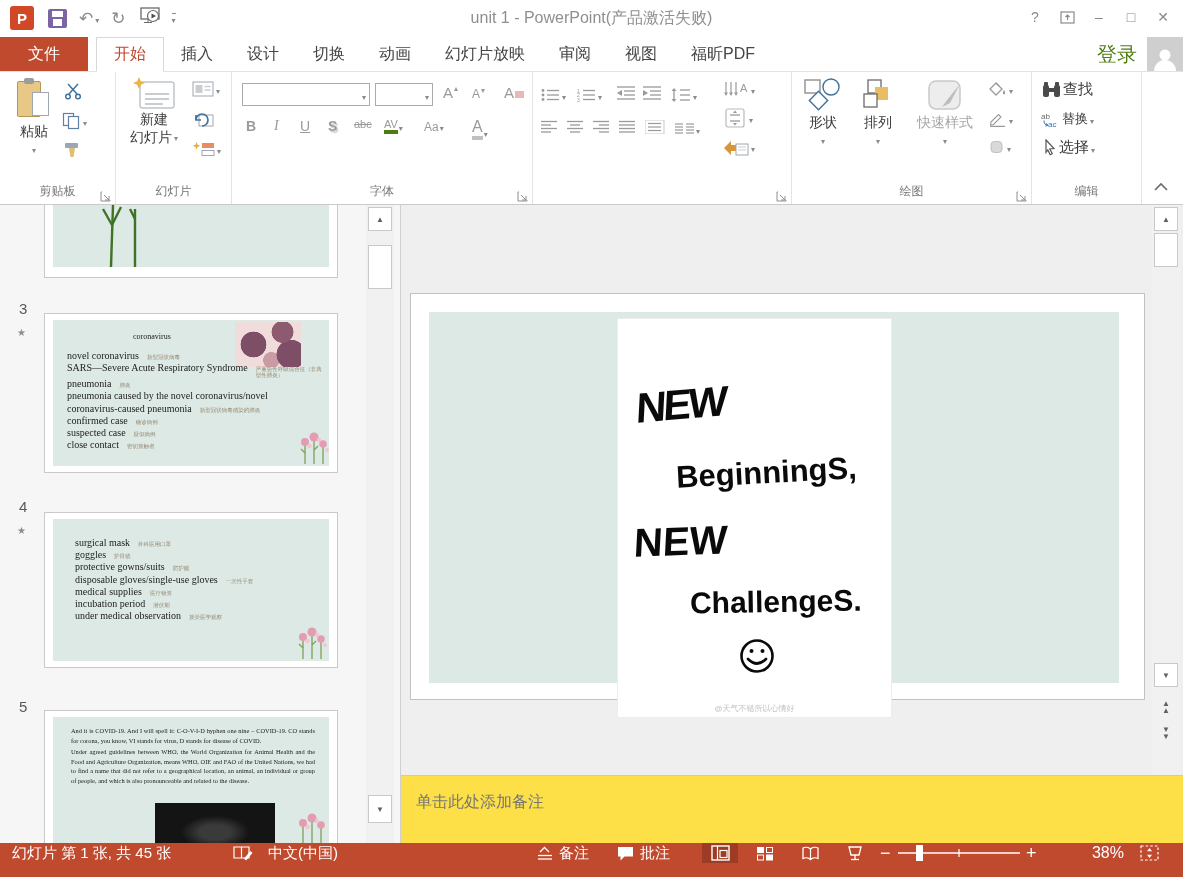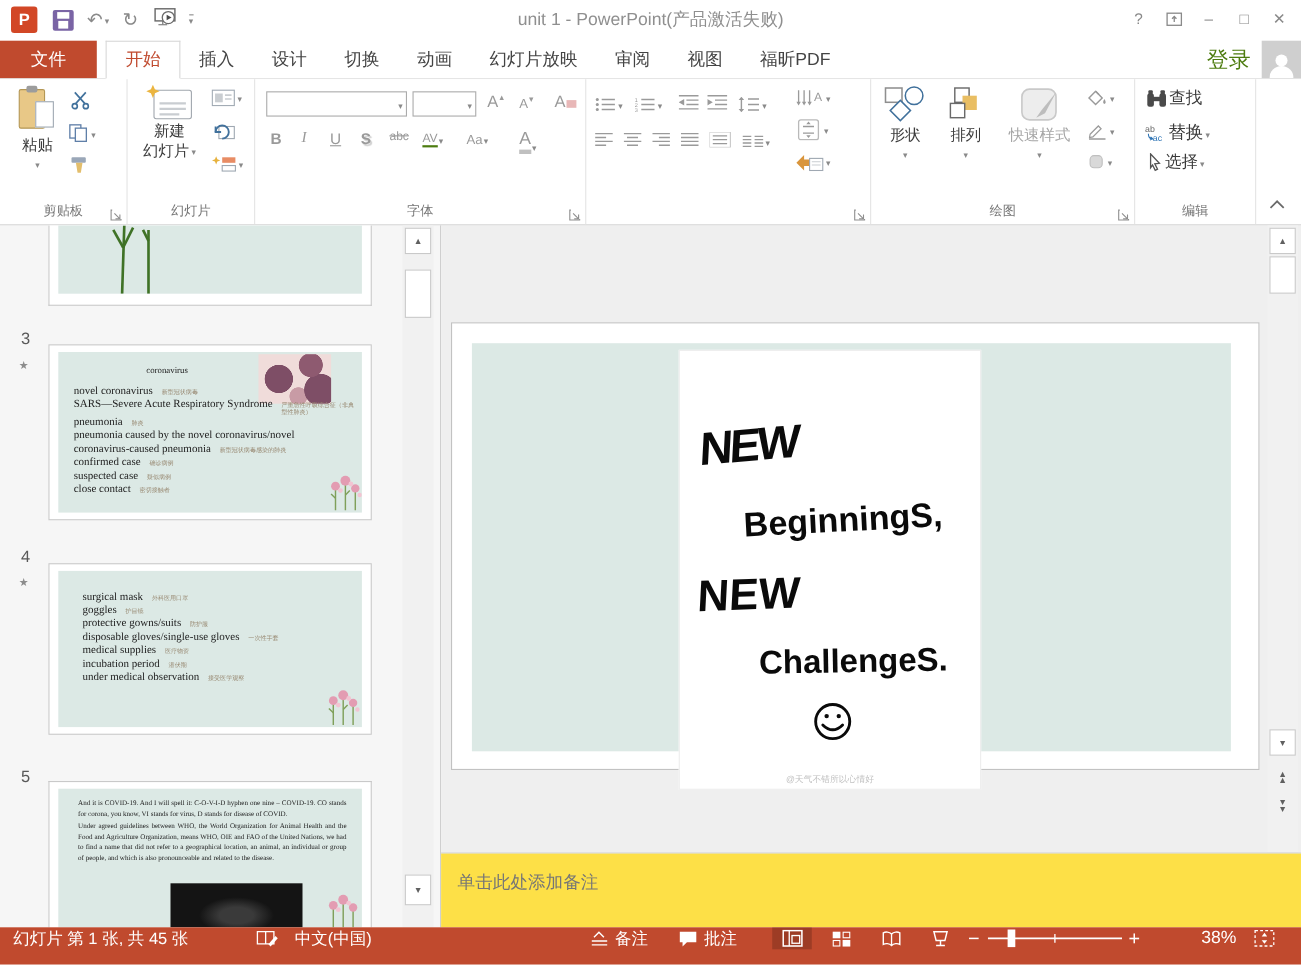--- a/index.html
+++ b/index.html
@@ -233,21 +233,21 @@
     <div class="fbtn" style="left:272px;top:12px">
         <span style="font-size:15px">A</span>
         <span style="width:9px;height:7px;background:#E8B7B7;margin-bottom:3px;display:inline-block"></span>
       </div>
     <div class="fbtn" style="left:14px;font-weight:bold">B</div>
     <div class="fbtn" style="left:42px;font-style:italic;font-family:'Liberation Serif',serif">I</div>
     <div class="fbtn" style="left:68px;text-decoration:underline">U</div>
     <div class="fbtn" style="left:96px;font-weight:bold;text-shadow:1.5px 1.5px 1px #d0d0d0">S</div>
     <div class="fbtn" style="left:122px;font-size:11px;text-decoration:line-through">abc</div>
     <div class="fbtn" style="left:152px">
-        <span style="font-size:11px;border-bottom:2px solid #4d7c0f">AV</span>
+        <span style="font-size:11px;border-bottom:4px solid #4d7c0f">AV</span>
         <span class="caret"></span>
       </div>
     <div class="fbtn" style="left:192px">
         <span style="font-size:12px">Aa</span>
         <span class="caret"></span>
       </div>
     <div class="fbtn" style="left:240px">
         <span style="font-size:16px;border-bottom:4px solid #C0C0C0">A</span>
         <span class="caret"></span>
       </div>
@@ -492,21 +492,21 @@
           </g>
         </svg>
       <span style="font-size:15px">查找</span>
     </div>
     <div class="smbtn" style="left:8px;top:38px">
       <svg width="20" height="17">
           <text x="1" y="8" font-size="8" fill="#666">ab</text>
           <text x="8" y="16" font-size="8" fill="#2E74B5">ac</text>
           <path d="M4 9.5 q0 4.5 3.5 4.5 M6 12.5 l2 1.7 l-2.6 1" fill="none" stroke="#2E74B5"></path>
         </svg>
-      <span style="font-size:16px">替换</span>
+      <span style="font-size:13px">替换</span>
       <span class="caret"></span>
     </div>
     <div class="smbtn" style="left:10px;top:66px">
       <svg width="15" height="17">
           <path d="M4 1 L12 9.5 L7.8 10 L10.3 14.8 L8.2 15.8 L5.8 11 L4 13.5 Z" fill="#fff" stroke="#555" stroke-width="1.2"></path>
         </svg>
       <span style="font-size:15px">选择</span>
       <span class="caret"></span>
     </div>
     <div class="glabel">编辑</div>

